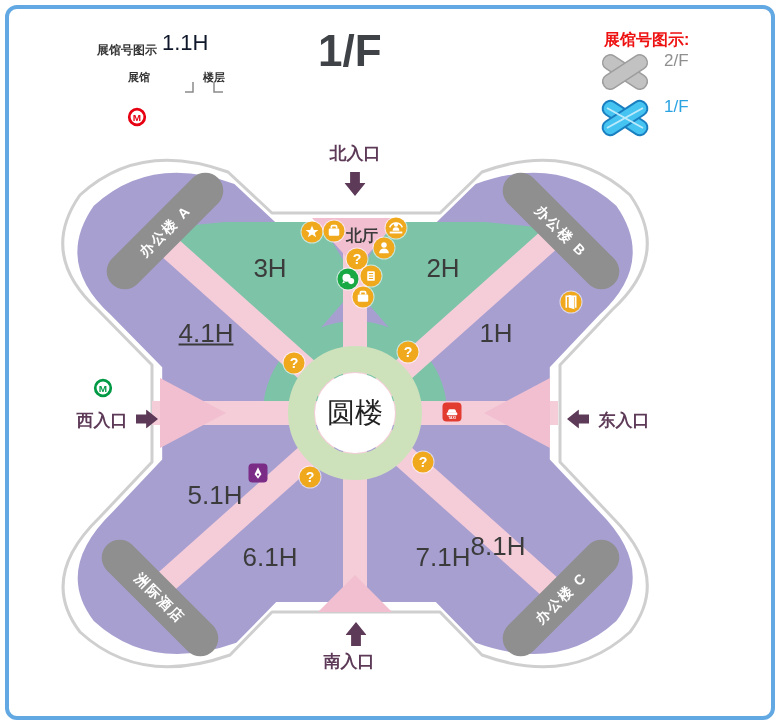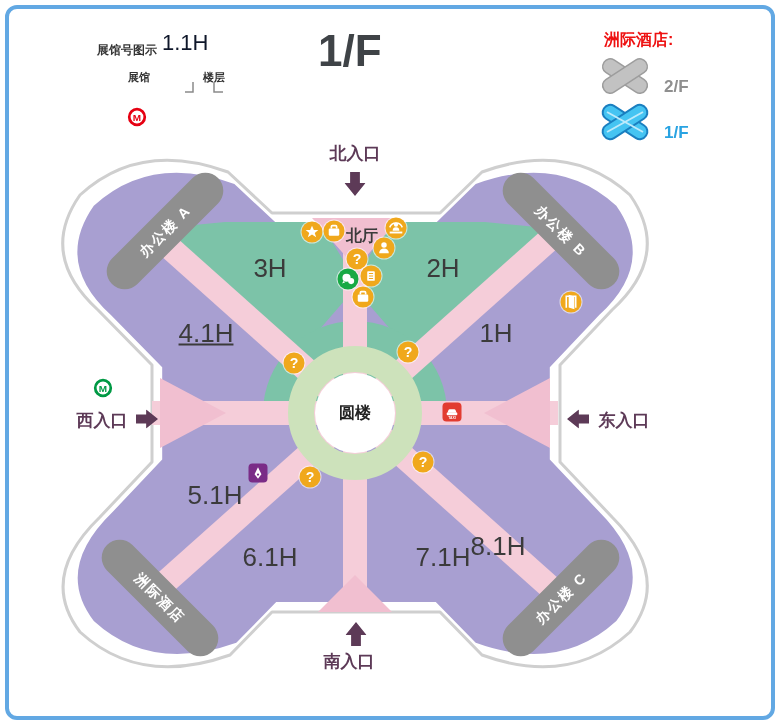--- a/index.html
+++ b/index.html
@@ -11,27 +11,27 @@
   
   .legend{position:absolute;left:90px;top:30px;width:180px;height:70px;z-index:10;color:#333;}
   .legend .cap{position:absolute;left:7px;top:12px;font-size:12px;font-weight:bold;}
   .legend .example{position:absolute;left:72px;top:0px;font-size:22px;color:#0f172a;}
   .legend .sub-hall{position:absolute;left:38px;top:40px;font-size:11px;font-weight:bold;}
   .legend .sub-floor{position:absolute;left:113px;top:40px;font-size:11px;font-weight:bold;}
   .legend svg{position:absolute;left:0;top:0;}
   
   .selector{position:absolute;left:596px;top:30px;width:165px;z-index:10;}
   .selector .sel-title{font-size:16px;font-weight:bold;color:#ee1111;margin-left:8px;}
-  .sel-row{display:flex;align-items:flex-end;height:46px;cursor:pointer;font-weight:bold;}
+  .sel-row{display:flex;align-items:flex-start;height:46px;cursor:pointer;}
   .sel-row .lbl{font-size:17px;color:#8f8f8f;margin-left:10px;}
   .sel-row.selected .lbl{color:#29a3e2;}
   
   .hall-label{position:absolute;transform:translate(-50%,-50%);font-size:26px;color:#3b3b3b;z-index:6;white-space:nowrap;}
   .rotunda-label{position:absolute;left:355px;top:413px;transform:translate(-50%,-50%);
-                 font-size:16px;font-weight:bold;color:#222;z-index:7;white-space:nowrap;}
+                 font-size:28px;font-weight:normal;color:#222;z-index:7;white-space:nowrap;}
   .nhall-label{position:absolute;left:362px;top:236px;transform:translate(-50%,-50%);
                font-size:16px;font-weight:bold;color:#3b3b3b;z-index:6;white-space:nowrap;}
   
   .entrance{position:absolute;color:#5d3a57;font-weight:bold;font-size:17px;z-index:8;}
   .entrance .etxt{position:absolute;transform:translate(-50%,-50%);white-space:nowrap;}
   .entrance svg{position:absolute;transform:translate(-50%,-50%);}
   
   .poi{position:absolute;transform:translate(-50%,-50%);display:flex;align-items:center;justify-content:center;z-index:9;}
   .poi.circle{width:21px;height:21px;border-radius:50%;background:#f0a81c;box-shadow:0 0 0 1px rgba(255,255,255,.6);}
   .poi.wechat{background:#18a945;}
@@ -106,21 +106,21 @@
       <polyline points="103,52 103,62 95,62" fill="none" stroke="#8a8a8a" stroke-width="1.5"></polyline>
       <polyline points="124,52 124,62 133,62" fill="none" stroke="#8a8a8a" stroke-width="1.5"></polyline>
     </svg>
     <span class="cap">展馆号图示</span>
     <span class="example">1.1H</span>
     <span class="sub-hall">展馆</span>
     <span class="sub-floor">楼层</span>
   </div>
 
   <div class="selector">
-    <div class="sel-title">洲际酒店:</div>
+    <div class="sel-title">展馆号图示:</div>
     <div class="sel-row">
       <svg width="58" height="42" viewBox="0 0 58 42">
         <g transform="translate(29,21)">
           <rect x="-25" y="-7.5" width="50" height="15" rx="7" transform="rotate(33)" fill="#c2c2c2" stroke="#9d9d9d" stroke-width="1.5"></rect>
           <rect x="-25" y="-7.5" width="50" height="15" rx="7" transform="rotate(-33)" fill="#c2c2c2" stroke="#9d9d9d" stroke-width="1.5"></rect>
         </g>
       </svg>
       <span class="lbl">2/F</span>
     </div>
     <div class="sel-row selected">

